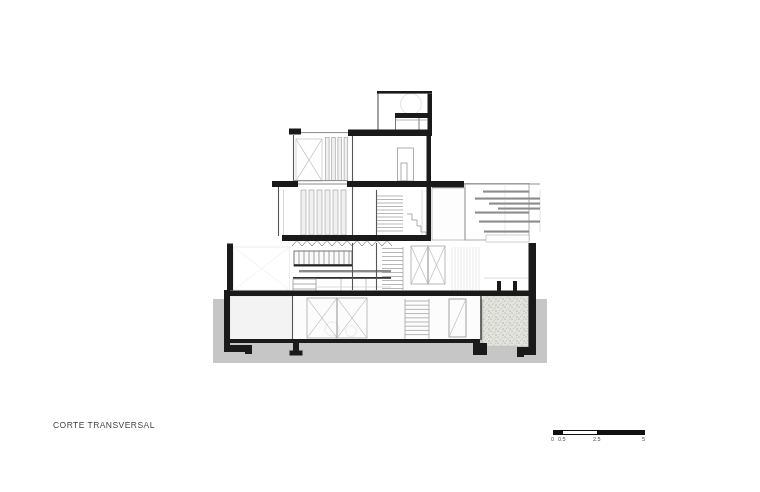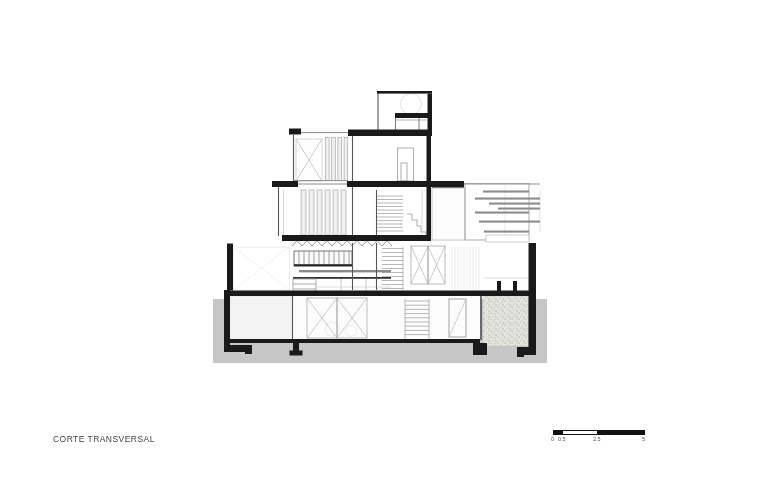--- a/index.html
+++ b/index.html
@@ -7,21 +7,20 @@
     width:760px;height:492px;position:relative;overflow:hidden;
     background:#ffffff;
     font-family:"Liberation Sans", sans-serif;
   }
   #stage{position:absolute;left:0;top:0;width:760px;height:492px;}
   svg{position:absolute;left:0;top:0;}
   .drawing-title{
     position:absolute;left:53px;top:420px;
     font-size:8.5px;letter-spacing:.45px;color:#3f3f3f;
     white-space:nowrap;
-    margin-top:14px;
   }
   .scalebar{position:absolute;left:553px;top:430px;width:92px;height:4.5px;display:flex;}
   .scalebar .seg-black{background:#111;height:100%;}
   .scalebar .seg-white{background:#fff;border:0.7px solid #111;box-sizing:border-box;height:100%;}
   .scalebar-labels{position:absolute;left:551px;top:436px;width:100px;height:8px;
     font-size:5.5px;color:#555;}
   .scalebar-labels span{position:absolute;top:0;}
   .lbl-zero{left:0px;}
   .lbl-half{left:7px;}
   .lbl-mid{left:42px;}

